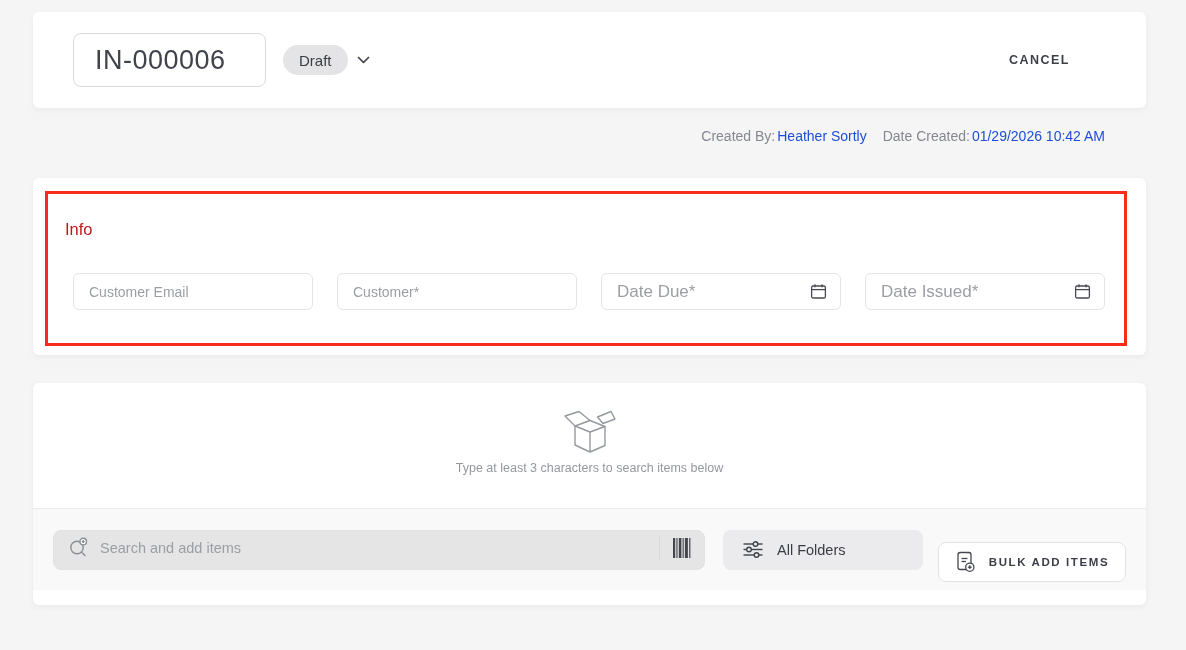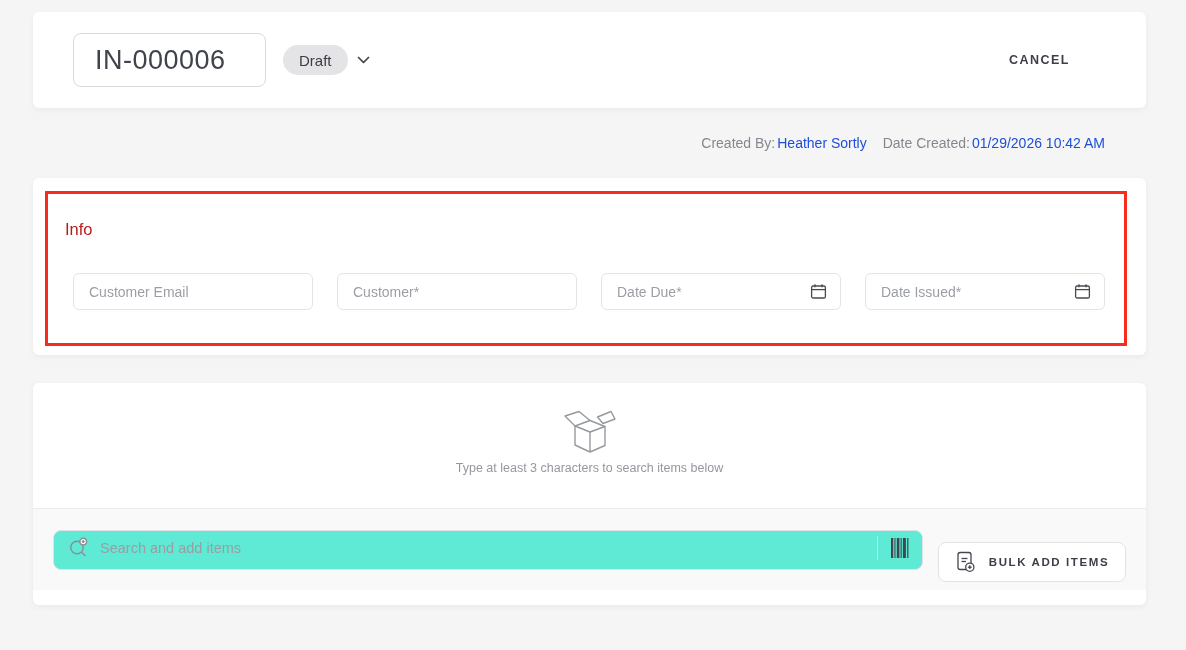--- a/index.html
+++ b/index.html
@@ -39,21 +39,21 @@
   .status-chevron { margin-left:9px; display:flex; align-items:center; cursor:pointer; }
   .header-spacer { flex:1; }
   .cancel-btn {
     margin-right:36px; background:none; border:none; cursor:pointer;
     font-family:"Liberation Sans", sans-serif;
     font-size:12.5px; font-weight:bold; letter-spacing:1.5px; color:#3d4049;
   }
 
   
   .meta-row {
-    position:absolute; top:135px; right:81px;
+    position:absolute; top:128px; right:81px;
     font-size:14px; display:flex; align-items:center; white-space:nowrap;
   }
   .meta-label { color:#84878d; }
   .meta-value { color:#1d4ed8; margin-left:2px; }
   .meta-gap { width:16px; }
 
   
   .info-card { top:178px; height:177px; }
   .red-highlight {
     position:absolute; left:12px; top:13px; width:1082px; height:155px;
@@ -66,39 +66,39 @@
   .info-fields {
     position:absolute; left:40px; right:41px; top:95px;
     display:flex; gap:24px;
   }
   .field {
     flex:1; height:37px;
     border:1px solid #e3e4e7; border-radius:6px;
     display:flex; align-items:center; justify-content:space-between;
     padding:0 13px 0 15px; background:#fff; cursor:text;
   }
-  .field .placeholder { font-size:14px; color:#9b9ea5; }
+  .field .placeholder { font-size:17px; color:#9b9ea5; }
   .field-input {
     border:none; outline:none; width:100%; height:100%;
     font-family:"Liberation Sans", sans-serif; font-size:14px; color:#3d4049;
     background:transparent;
   }
   .field-input::placeholder { color:#9b9ea5; opacity:1; }
 
   
   .items-card { top:383px; height:222px; overflow:hidden; display:flex; flex-direction:column; }
   .empty-state { height:125px; display:flex; flex-direction:column; align-items:center; }
   .empty-state svg { margin-top:23px; }
   .empty-hint { margin-top:2px; font-size:12.5px; color:#94979e; }
   .search-row {
     height:82px; border-top:1px solid #ececee; background:#f9f9fa;
     display:flex; align-items:center; padding:0 20px;
   }
   .search-box {
-    flex:1; height:40px; background:#5eead4;
+    flex:1; height:40px; background:#e5e5e5;
     border:1px solid #e1e2e5; border-radius:8px;
     display:flex; align-items:center; padding:0 12px 4px 14px;
   }
   .search-input {
     flex:1; border:none; outline:none; background:transparent;
     font-family:"Liberation Sans", sans-serif; font-size:14.5px; color:#3d4049;
     margin-left:11px;
   }
   .search-input::placeholder { color:#9b9ea5; opacity:1; }
   .search-divider { width:1px; height:24px; background:#d9dadc; margin-right:13px; }
@@ -224,20 +224,33 @@
             <rect x="3.4" y="0" width="1.1" height="20"></rect>
             <rect x="5.8" y="0" width="2.6" height="20"></rect>
             <rect x="9.6" y="0" width="1.1" height="20"></rect>
             <rect x="11.9" y="0" width="3" height="20"></rect>
             <rect x="16.2" y="0" width="1.2" height="20"></rect>
           </svg>
         </span>
       </button>
     </div>
 
+    <button class="folders-btn">
+      <span style="display:flex;">
+        <svg width="20" height="17" viewBox="0 0 20 17" fill="none" stroke="#3f434b" stroke-width="1.4">
+          <line x1="0.5" y1="3" x2="19.5" y2="3"></line>
+          <circle cx="12.5" cy="3" r="2.3" fill="#ebebed"></circle>
+          <line x1="0.5" y1="8.5" x2="19.5" y2="8.5"></line>
+          <circle cx="6" cy="8.5" r="2.3" fill="#ebebed"></circle>
+          <line x1="0.5" y1="14" x2="19.5" y2="14"></line>
+          <circle cx="13.5" cy="14" r="2.3" fill="#ebebed"></circle>
+        </svg>
+      </span>
+      <span class="label">All Folders</span>
+    </button>
 
     <button class="bulk-btn">
       <span style="display:flex;">
         <svg width="21" height="22" viewBox="0 0 21 22" fill="none" stroke="#44474f" stroke-width="1.3">
           <rect x="3" y="1.5" width="13" height="17" rx="2.2"></rect>
           <line x1="6.5" y1="7.5" x2="12.5" y2="7.5"></line>
           <line x1="6.5" y1="10.5" x2="11" y2="10.5"></line>
           <circle cx="14.8" cy="16.2" r="4.1" fill="#ffffff"></circle>
           <line x1="14.8" y1="14.3" x2="14.8" y2="18.1"></line>
           <line x1="12.9" y1="16.2" x2="16.7" y2="16.2"></line>

